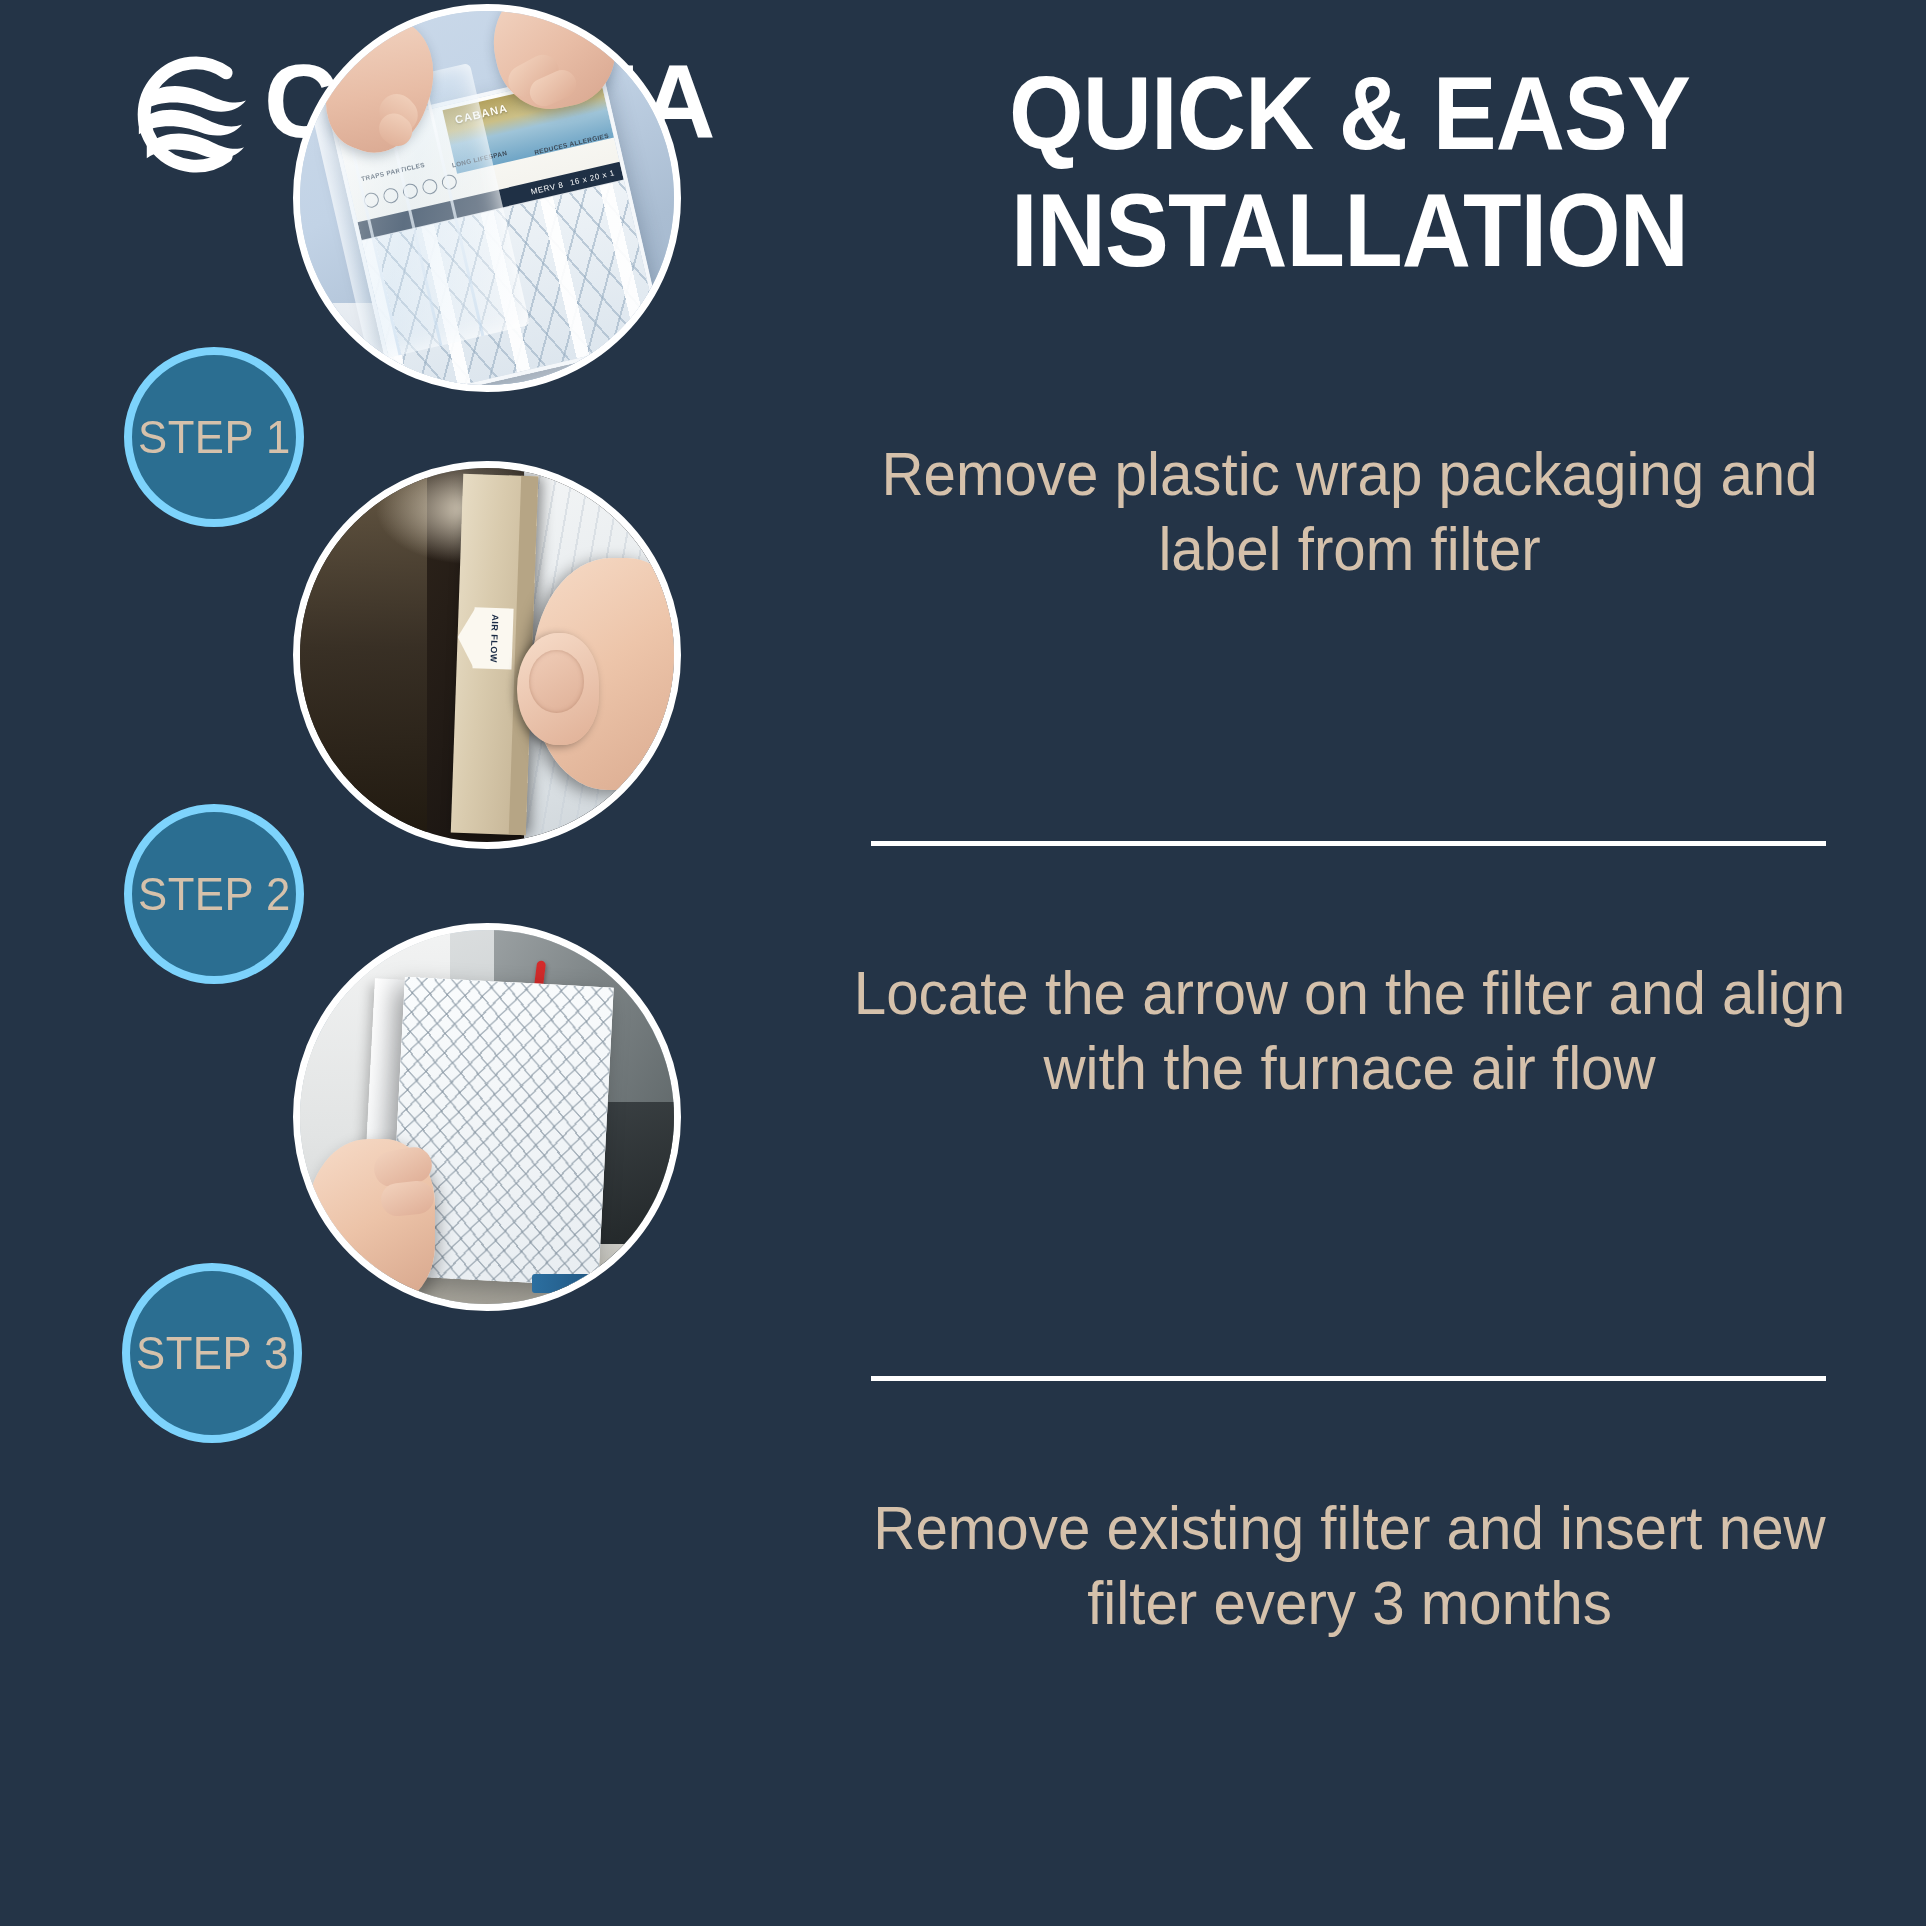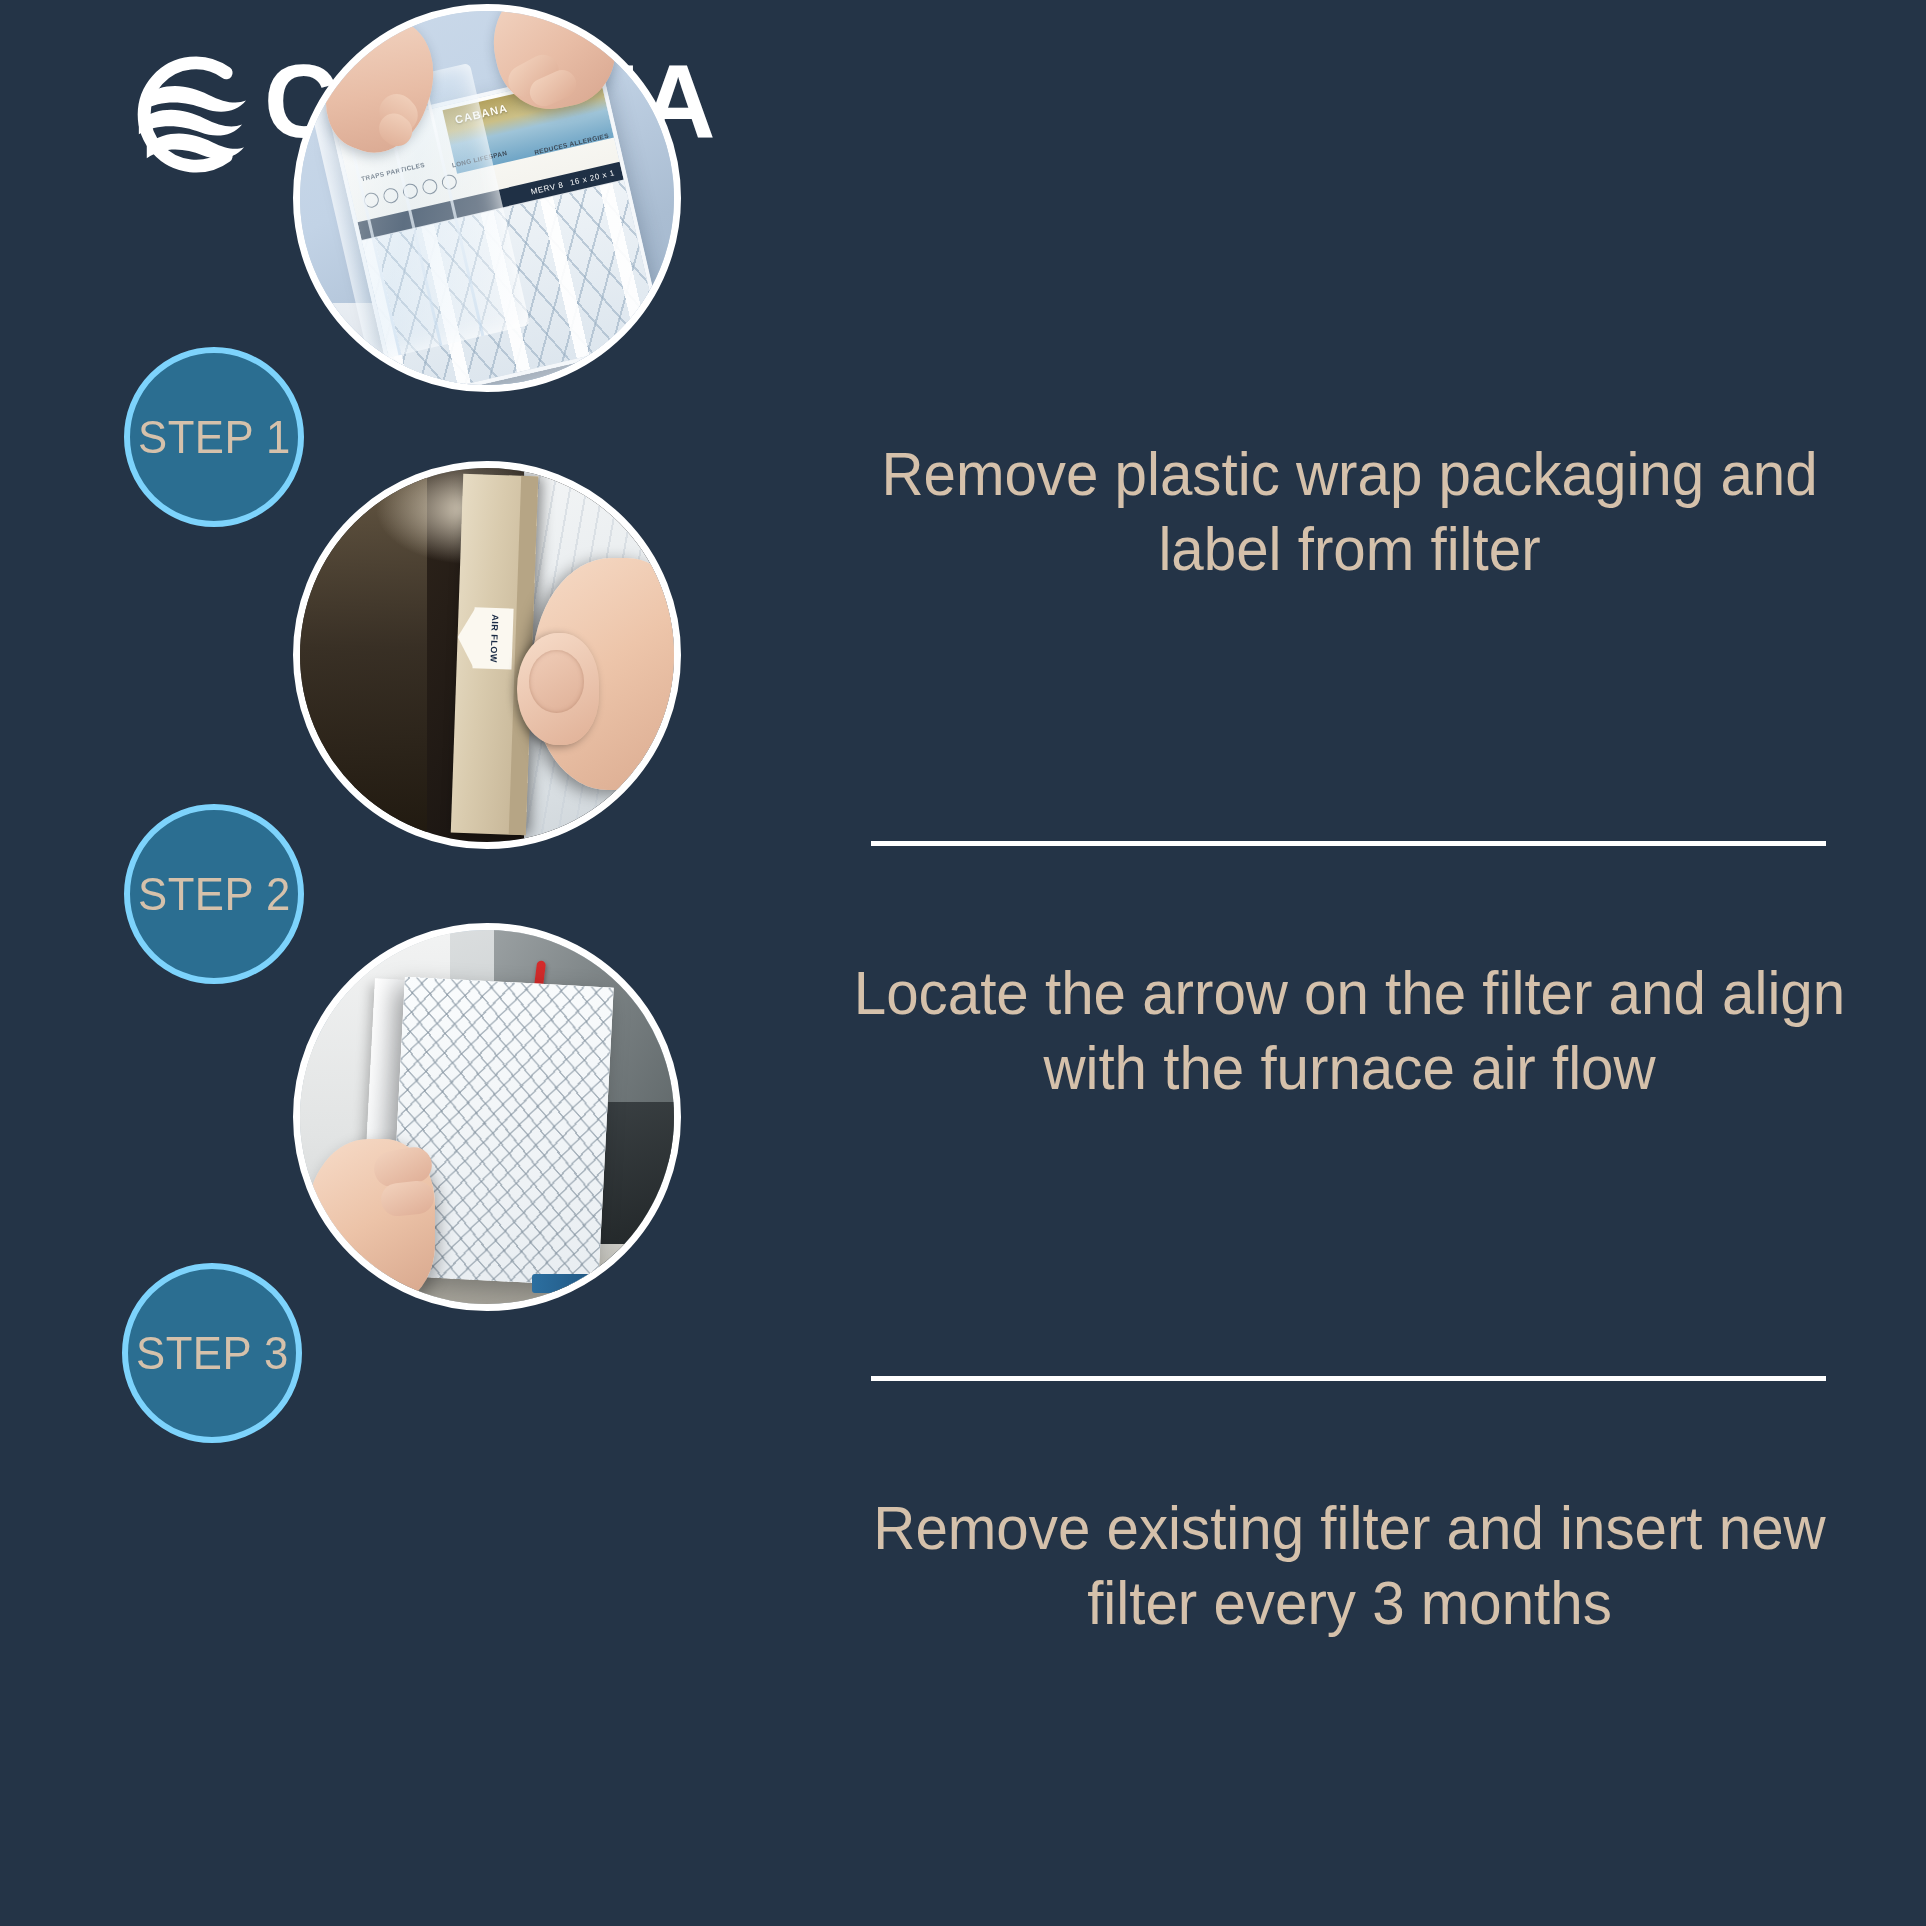--- a/index.html
+++ b/index.html
@@ -39,21 +39,21 @@
   }
   #photo-1 { left:293px; top:4px;   width:388px; height:388px; }
   #photo-2 { left:293px; top:461px; width:388px; height:388px; }
   #photo-3 { left:293px; top:923px; width:388px; height:388px; }
 
   .photo-inner { position:absolute; inset:0; }
 
   
   .step-badge {
     position:absolute; width:180px; height:180px; border-radius:50%;
-    background:#2b6e91; border:6px solid #7dd3fc;
+    background:#2b6e91; border:8px solid #7dd3fc;
     display:flex; align-items:center; justify-content:center;
     z-index:4;
   }
   #badge-1 { left:124px; top:347px; }
   #badge-2 { left:124px; top:804px; }
   #badge-3 { left:122px; top:1263px; }
   .step-badge-label {
     color:#d5c1ab; font-size:46px; font-weight:400; letter-spacing:0.5px;
     white-space:nowrap; transform:scaleX(0.95);
   }
@@ -215,20 +215,24 @@
                C120 62, 104 64, 88 58 C70 51, 46 48, 26 60 Z" fill="#ffffff"></path>
       <path d="M22 70 C44 54, 68 58, 88 68 C104 76, 116 78, 126 74
                C116 86, 100 88, 84 82 C66 75, 42 72, 22 84 Z" fill="#ffffff"></path>
       <path d="M30 94 C52 78, 76 82, 96 92 C110 99, 120 100, 128 97
                C118 109, 102 111, 86 105 C68 98, 48 96, 30 108 Z" fill="#ffffff"></path>
     </svg>
     <div id="logo-word">CABANA</div>
     <div id="logo-sub">AIR  FILTERS</div>
   </div>
 
+  <div id="headline">
+    <div class="headline-line" id="headline-line-1">QUICK &amp; EASY</div>
+    <div class="headline-line" id="headline-line-2">INSTALLATION</div>
+  </div>
 
 </div>
 
 <div class="photo-circle" id="photo-1">
   <div class="photo-inner">
     <div class="p1-bg"></div>
     <div class="p1-table"></div>
 
     <div class="p1-filter">
       <div class="p1-pleats"></div>

